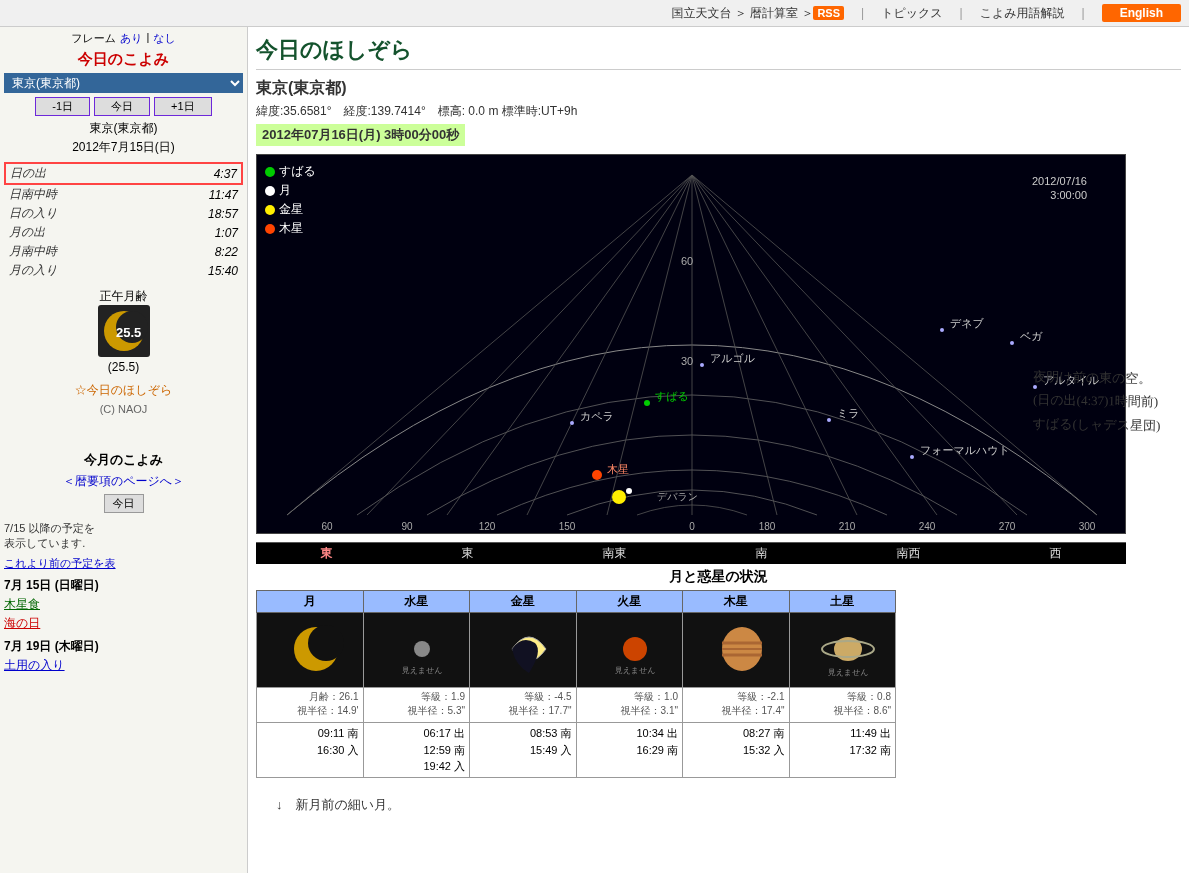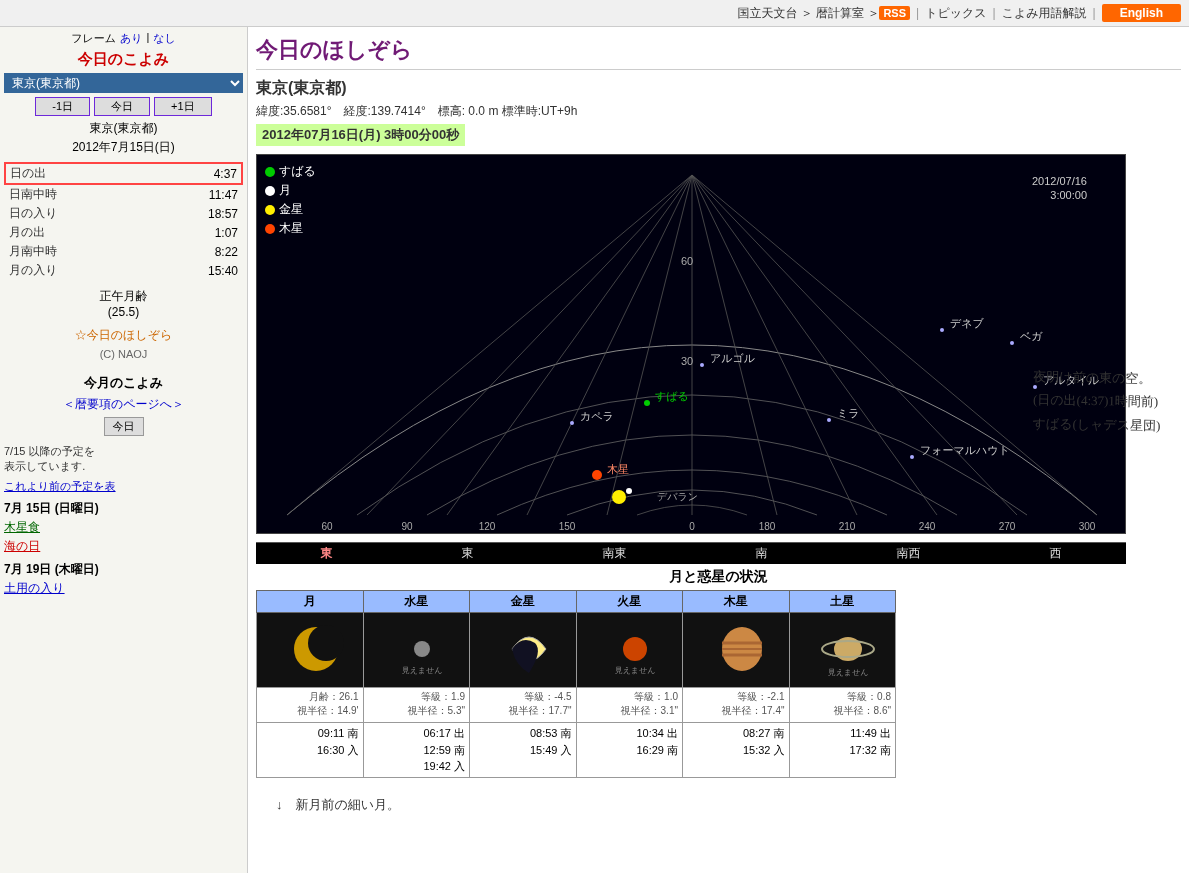--- a/index.html
+++ b/index.html
@@ -28,21 +28,21 @@
       font-size: 12px;
     }
     .top-nav .breadcrumb {
       color: #333;
       flex: 1;
       text-align: right;
     }
     .top-nav .nav-links {
       display: flex;
       align-items: center;
-      gap: 4px;
+      gap: 15px;
     }
     .top-nav .rss-badge {
       background: #f60;
       color: white;
       padding: 1px 4px;
       font-size: 11px;
       font-weight: bold;
       border-radius: 2px;
     }
     .top-nav .nav-link {
@@ -123,20 +123,21 @@
     }
     .current-date {
       text-align: center;
       font-size: 12px;
       margin-bottom: 6px;
     }
     .info-table {
       width: 100%;
       border-collapse: collapse;
       margin-bottom: 8px;
+      font-style: italic;
     }
     .info-table td {
       padding: 1px 4px;
       font-size: 12px;
     }
     .info-table .label { color: #333; }
     .info-table .value { text-align: right; color: #000; }
     .hinode-row {
       border: 2px solid #ff4444;
       border-radius: 2px;
@@ -155,21 +156,21 @@
       margin-bottom: 4px;
     }
     .hoshizora-link a {
       color: #cc6600;
       text-decoration: none;
     }
     .copyright {
       text-align: center;
       font-size: 11px;
       color: #666;
-      margin-bottom: 2px;
+      margin-bottom: 24px;
     }
     .kotsu-title {
       text-align: center;
       font-weight: bold;
       font-size: 13px;
       margin-bottom: 4px;
     }
     .kotsu-link {
       text-align: center;
       font-size: 12px;
@@ -222,21 +223,21 @@
 
     
     .main-content {
       flex: 1;
       padding: 8px;
       background: white;
     }
     .page-title {
       font-size: 22px;
       font-weight: bold;
-      color: #701a75;
+      color: #14532d;
       margin-bottom: 8px;
       padding-bottom: 4px;
       border-bottom: 1px solid #ccc;
     }
     .location-header {
       font-size: 16px;
       font-weight: bold;
       color: #333;
       margin-bottom: 4px;
     }
@@ -409,20 +410,29 @@
         </tr>
         <tr>
           <td class="label">月の入り</td>
           <td class="value">15:40</td>
         </tr>
       </tbody>
         </table>
 
       <div class="moon-age-section">
         <div class="moon-age-label">正午月齢</div>
+        <div>
+          
+          <svg width="52" height="52">
+            <rect width="52" height="52" fill="#222" rx="3"></rect>
+            <circle cx="26" cy="26" r="20" fill="#cc9900"></circle>
+            <circle cx="34" cy="22" r="16" fill="#222"></circle>
+            <text x="18" y="32" font-size="13" fill="white" font-weight="bold">25.5</text>
+          </svg>
+        </div>
         <div>(25.5)</div>
       </div>
 
       <div class="hoshizora-link">
         <a href="#">☆今日のほしぞら</a>
       </div>
       <div class="copyright">(C) NAOJ</div>
 
       <div style="height:12px;"></div>
 

